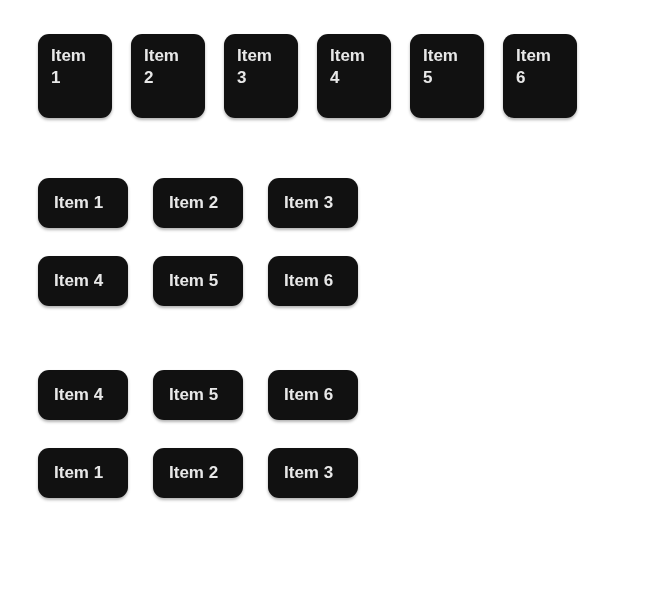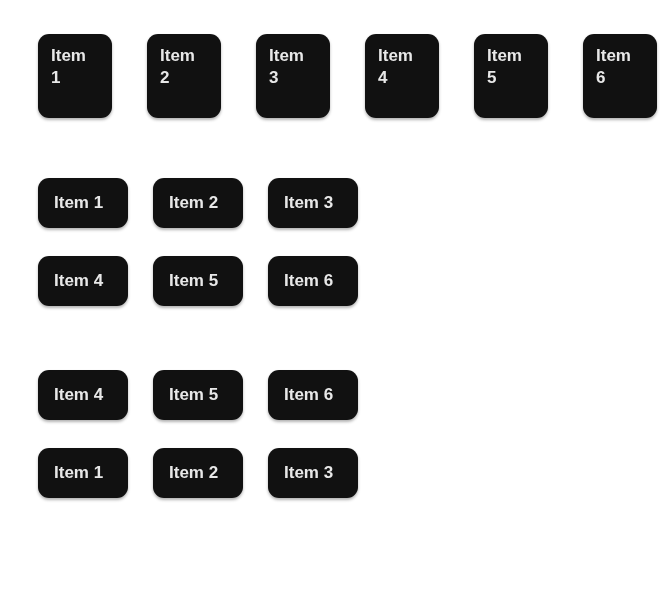--- a/index.html
+++ b/index.html
@@ -45,21 +45,21 @@
 
   
   .section-nowrap {
     position: absolute;
     left: 38px;
     top: 34px;
     width: 574px;
     display: flex;
     flex-direction: row;
     flex-wrap: nowrap;
-    gap: 35px;
+    gap: 19px;
   }
   .section-nowrap .item {
     flex: 0 0 74px;
     width: 74px;
     height: 84px;
     padding: 11px 13px;
     align-items: flex-start;
   }
 
   

